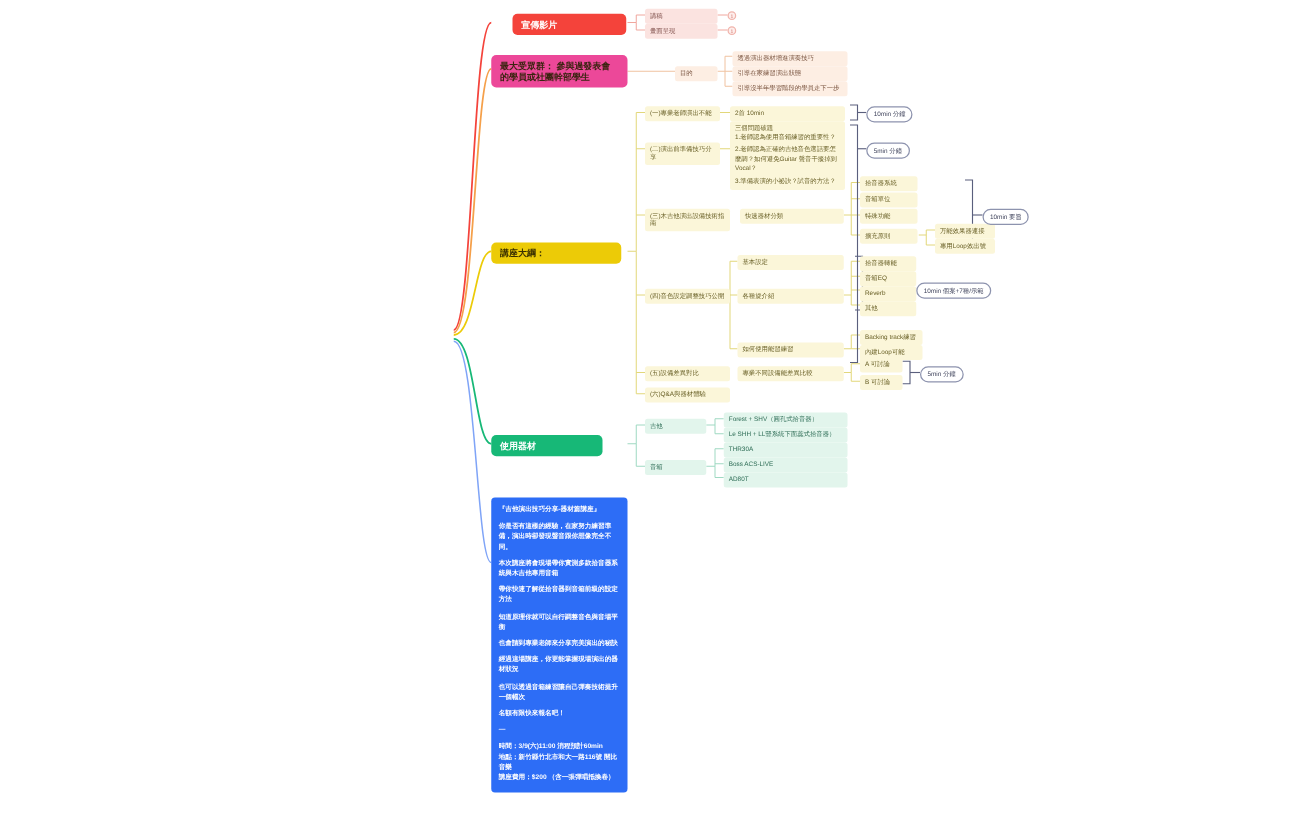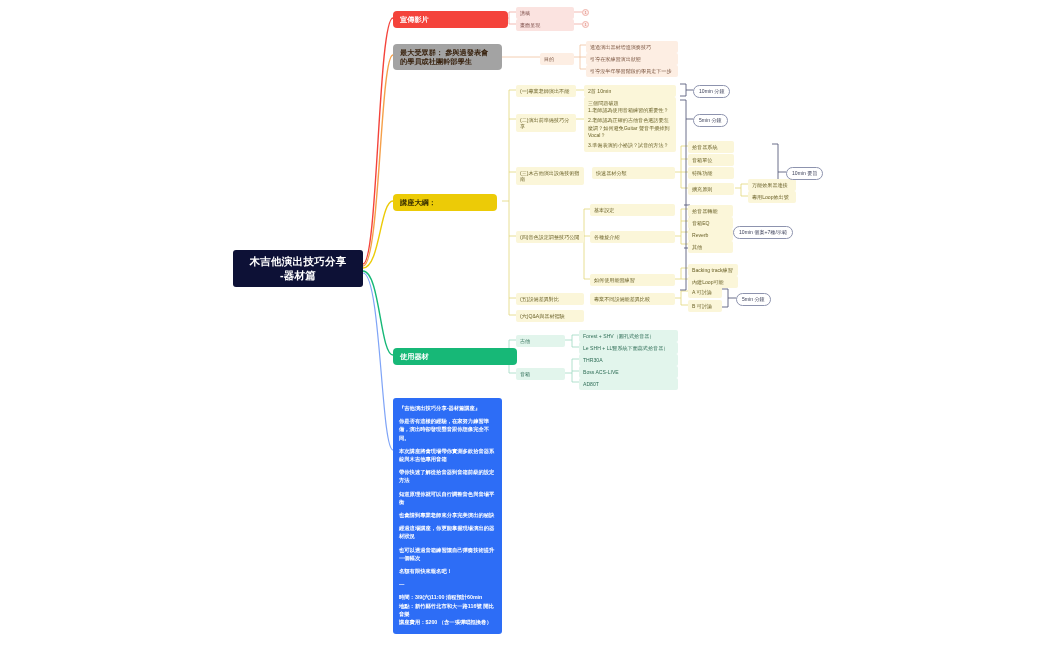--- a/index.html
+++ b/index.html
@@ -23,21 +23,21 @@
     display:flex; align-items:center; justify-content:center;
     border-radius:3px;
     font-size:10.5px; font-weight:bold; text-align:center;
     letter-spacing:.3px;
   }
   .root span { display:block; }
 
   
   .l1 { font-size:7.2px; font-weight:bold; padding:4px 7px; border-radius:4px; }
   .l1.red    { background:#f4433b; color:#ffffff; }
-  .l1.orange { background:#a3a3a3; color:#3a2410; }
+  .l1.orange { background:#ec4899; color:#3a2410; }
   .l1.yellow { background:#eccb07; color:#3a3000; }
   .l1.green  { background:#17b877; color:#ffffff; }
 
   
   .pale { font-size:5.1px; padding:2.5px 4px; border-radius:2px; color:#4a3a30; }
   .pale.rose  { background:#fbe3e0; color:#7d4d48; }
   .pale.peach { background:#fdeee3; color:#7a5540; }
   .pale.cream { background:#fbf6d9; color:#6a6128; }
   .pale.mint  { background:#e2f5ec; color:#2f6e57; }
 
@@ -142,28 +142,22 @@
 
     <path d="M502,355 L509,355 L509,340 L516,340" stroke="#9fd9c2" stroke-width=".8" fill="none"></path>
     <path d="M509,355 L509,373 L516,373" stroke="#9fd9c2" stroke-width=".8" fill="none"></path>
     <path d="M565,340 L572,340 L572,335 L579,335" stroke="#9fd9c2" stroke-width=".8" fill="none"></path>
     <path d="M572,340 L572,347 L579,347" stroke="#9fd9c2" stroke-width=".8" fill="none"></path>
     <path d="M565,373 L572,373 L572,359 L579,359" stroke="#9fd9c2" stroke-width=".8" fill="none"></path>
     <path d="M572,371 L579,371" stroke="#9fd9c2" stroke-width=".8" fill="none"></path>
     <path d="M572,373 L572,382 L579,382" stroke="#9fd9c2" stroke-width=".8" fill="none"></path>
   </svg>
 
-  <div class="node root">
-    <div>
-      <span>木吉他演出技巧分享</span>
-      <span>-器材篇</span>
-    </div>
-  </div>
-
-  <div class="node l1 red" style="left:393px; top:11px; width:115px;">
+
+  <div class="node l1 red" style="left:410px; top:11px; width:91px;">
     <span>宣傳影片</span>
   </div>
   <div class="node pale rose" style="left:516px; top:7px; width:58px;">
     <span>講稿</span>
   </div>
   <div class="toggle" style="left:582px; top:9px;">
     <span>1</span>
   </div>
   <div class="node pale rose" style="left:516px; top:19px; width:58px;">
     <span>畫面呈現</span>
@@ -293,21 +287,21 @@
     <span>B 可討論</span>
   </div>
   <div class="pill" style="left:736px; top:293px;">
     <span>5min 分鐘</span>
   </div>
 
   <div class="node pale cream" style="left:516px; top:310px; width:68px;">
     <span>(六)Q&amp;A與器材體驗</span>
   </div>
 
-  <div class="node l1 green" style="left:393px; top:348px; width:124px;">
+  <div class="node l1 green" style="left:393px; top:348px; width:89px;">
     <span>使用器材</span>
   </div>
   <div class="node pale mint" style="left:516px; top:335px; width:49px;">
     <span>吉他</span>
   </div>
   <div class="node pale mint" style="left:579px; top:330px; width:99px;">
     <span>Forest + SHV（圓孔式拾音器）</span>
   </div>
   <div class="node pale mint" style="left:579px; top:342px; width:99px;">
     <span>Le SHH + LL豎系統下面蕊式拾音器）</span>

